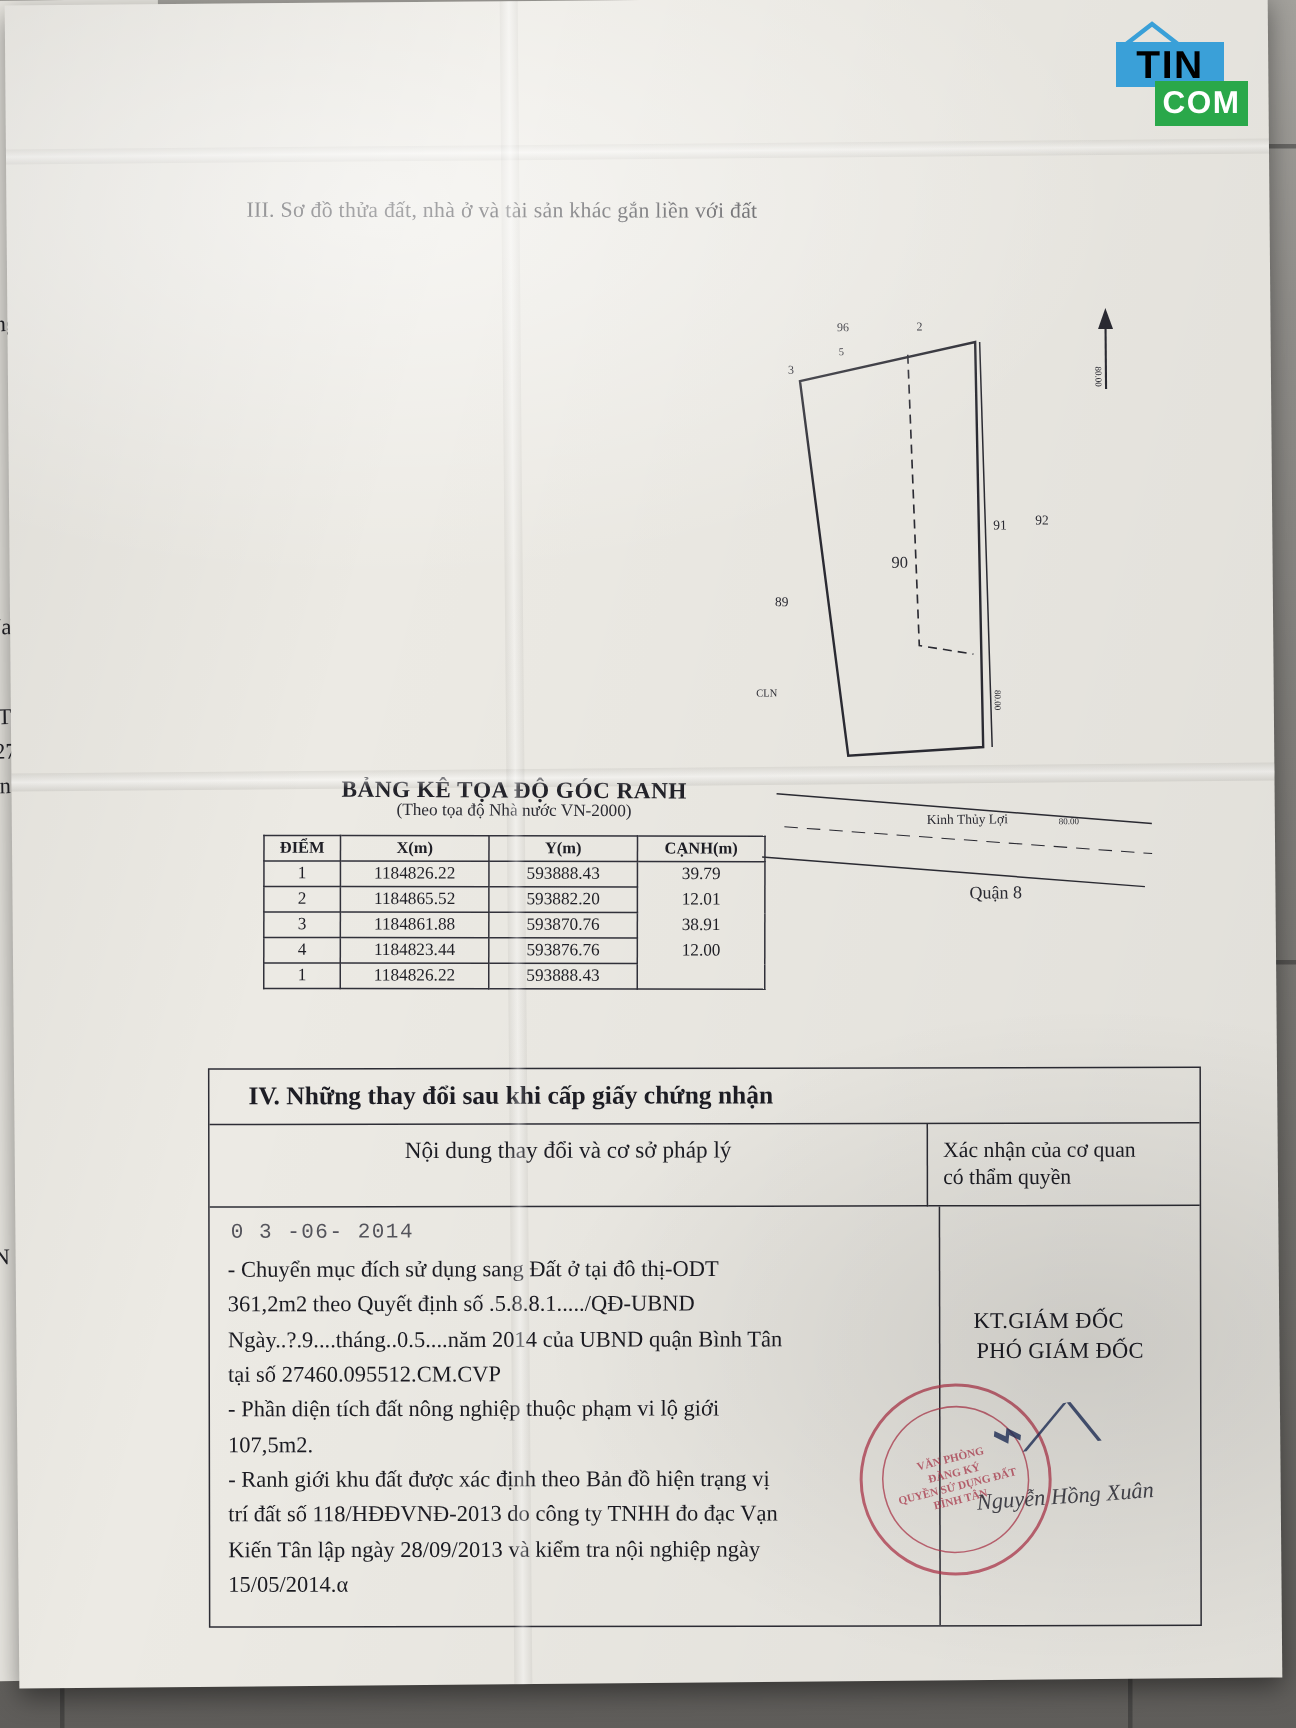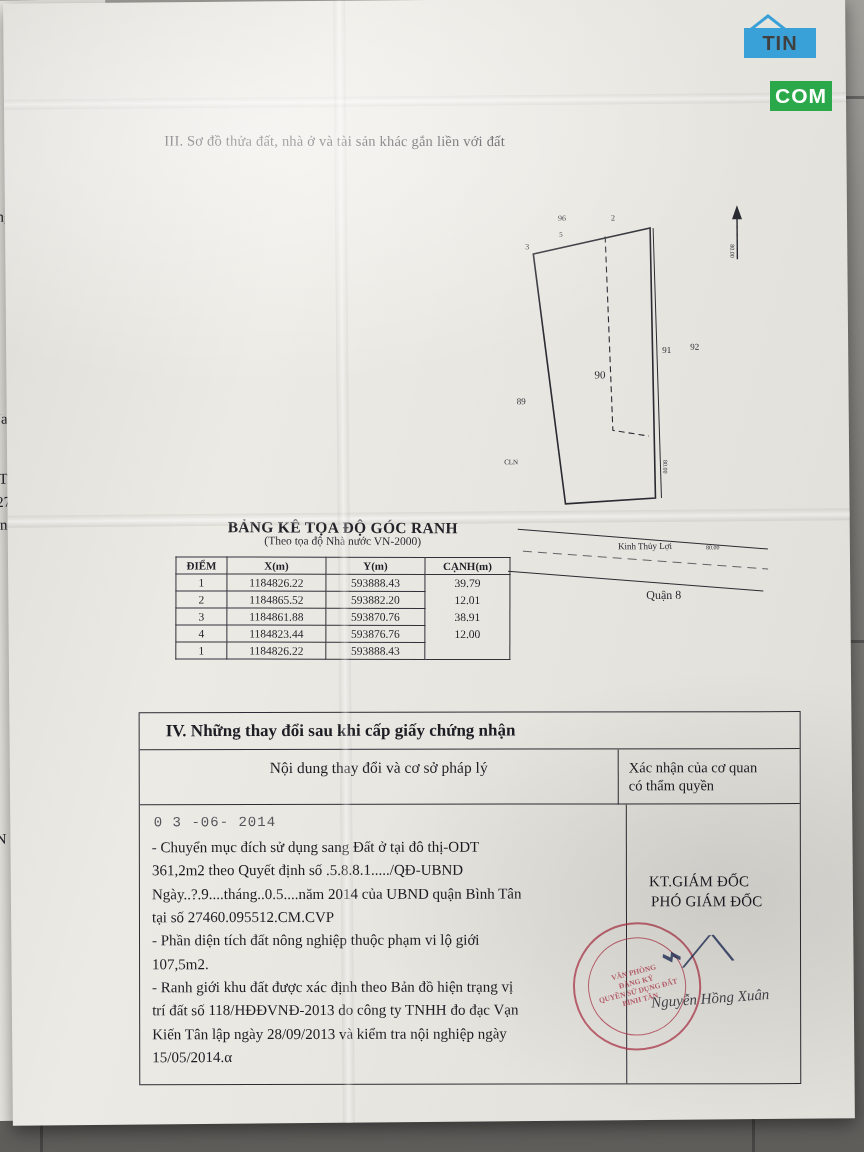--- a/index.html
+++ b/index.html
@@ -290,38 +290,38 @@
   .logo .house {
     position: absolute;
     left: 6px; top: 0;
     width: 40px; height: 34px;
   }
   .logo .tin {
     position: absolute;
     left: 2px; top: 14px;
     width: 72px; height: 30px;
     background: #3aa0d8;
-    color: #404040;
+    color: #000000;
     font-family: "Liberation Sans", sans-serif;
     font-weight: bold;
-    font-size: 20px;
+    font-size: 26px;
     letter-spacing: 1px;
     display: flex; align-items: center; justify-content: center;
   }
   .logo .com {
     position: absolute;
     left: 28px; top: 40px;
     width: 62px; height: 30px;
     background: #2aa84a;
     color: #fff;
     font-family: "Liberation Sans", sans-serif;
     font-weight: bold;
     font-size: 21px;
     letter-spacing: 1px;
-    display: flex; align-items: center; justify-content: center; margin-top: 27px;
+    display: flex; align-items: center; justify-content: center;
   }
 </style>
 </head>
 <body>
 
 <div id="page">
 
   <div class="floor"></div>
   <div class="tile-line tile-h" style="top:96px;"></div>
   <div class="tile-line tile-h" style="top:640px;"></div>

